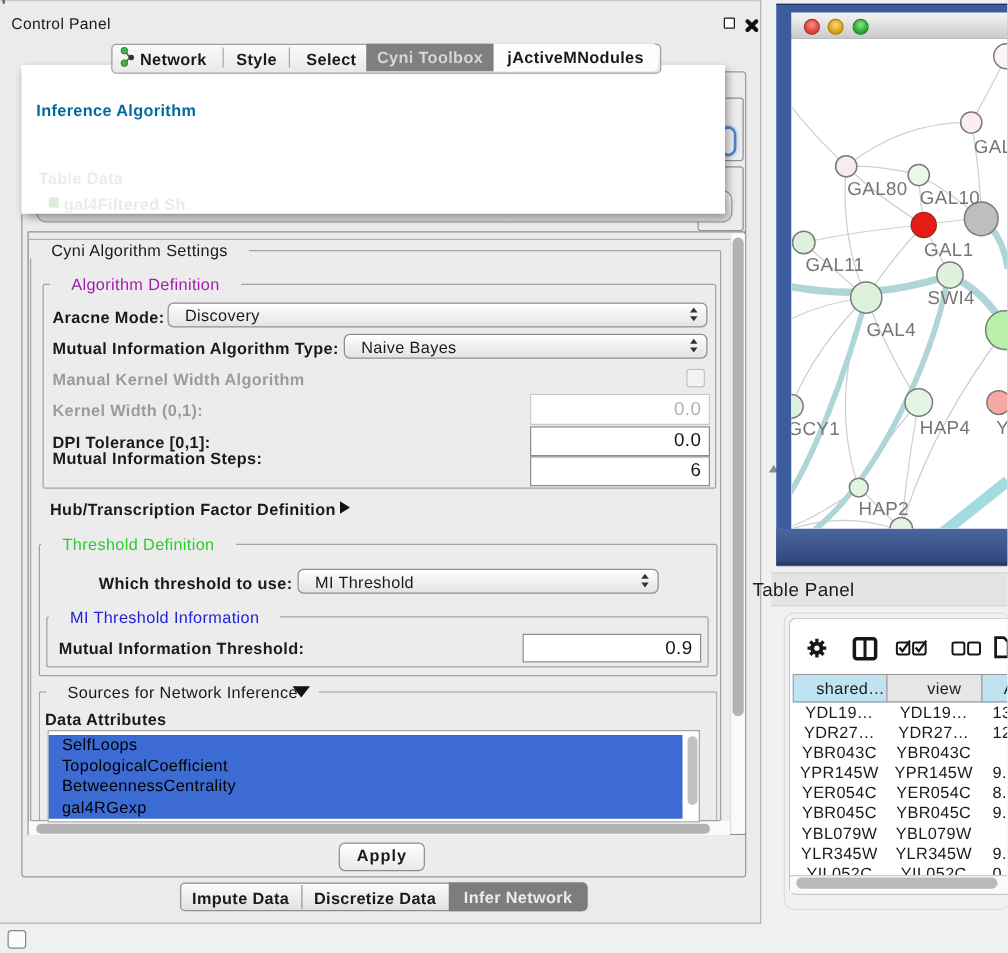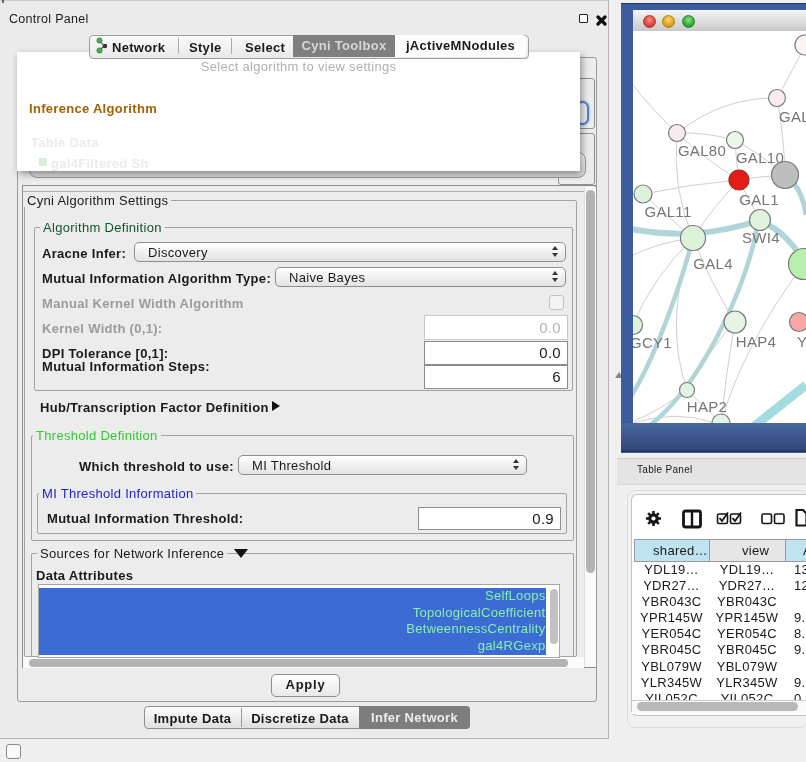--- a/index.html
+++ b/index.html
@@ -10,21 +10,21 @@
 .gray{color:#9b9b9b;}
 
 .combo{position:absolute;height:20px;border:1px solid #8f8f8f;border-radius:5px;
  background:linear-gradient(#ffffff,#f2f2f2 45%,#e3e3e3);box-sizing:border-box;}
 .combo .txt{position:absolute;left:13px;top:2px;font-size:13px;}
 .arrows{position:absolute;right:7px;top:3px;}
 .tri-u{display:block;width:0;height:0;border-left:3.5px solid transparent;border-right:3.5px solid transparent;border-bottom:4.5px solid #333;margin-bottom:3px;}
 .tri-d{display:block;width:0;height:0;border-left:3.5px solid transparent;border-right:3.5px solid transparent;border-top:4.5px solid #333;}
 .field{position:absolute;background:#fff;border:1px solid #999;border-top-color:#7d7d7d;
  box-sizing:border-box;text-align:right;padding-right:6px;font-size:13px;}
-.gtitle{position:absolute;background:#ececec;padding:0 3px;line-height:13px;}
+.gtitle{position:absolute;background:#ececec;padding:0 17px;line-height:13px;}
 .group{position:absolute;border:1px solid #a2a2a2;border-radius:2px;box-sizing:border-box;}
 </style>
 </head>
 <body>
 
 <div class="abs" id="lwin" style="left:0;top:0;width:609px;height:739px;background:#ebebeb;border-right:1px solid #b4b4b4;border-bottom:1px solid #b4b4b4;box-sizing:border-box;border-top:1px solid #c9c9c9;"></div>
 <div class="abs" style="left:9px;top:11.5px;font-size:12.5px;">Control Panel</div>
 
 <div class="abs" style="left:579px;top:14px;width:7px;height:7px;border:1.8px solid #1d1d1d;border-radius:1px;background:#fff;"></div>
 <div class="abs" style="left:596px;top:14px;"><svg width="11" height="11" viewBox="0 0 11 11">
@@ -68,23 +68,23 @@
 <div class="abs" style="left:584px;top:187px;width:11px;height:480px;background:#fafafa;border-left:1px solid #e0e0e0;"></div>
 <div class="abs" style="left:585.5px;top:190px;width:9px;height:383px;background:#b3b3b3;border-radius:5px;"></div>
 
 <div class="abs" style="left:23px;top:657px;width:561px;height:11px;background:#fafafa;"></div>
 <div class="abs" style="left:29px;top:658.5px;width:539px;height:8.5px;background:#b3b3b3;border-radius:5px;"></div>
 
 <div class="group" style="left:24px;top:200px;width:552.5px;height:457px;"></div>
 <div class="gtitle" style="left:24px;top:194px;">Cyni Algorithm Settings</div>
 
 <div class="group" style="left:34px;top:227px;width:539px;height:164px;"></div>
-<div class="gtitle" style="left:40px;top:221px;color:#14532d;">Algorithm Definition</div>
-
-<div class="abs b" style="left:42px;top:246px;">Aracne Infer:</div>
+<div class="gtitle" style="left:40px;top:221px;color:#a21caf;">Algorithm Definition</div>
+
+<div class="abs b" style="left:42px;top:246px;">Aracne Mode:</div>
 <div class="combo" style="left:134px;top:242px;width:432px;">
     <span class="txt">Discovery</span>
     <span class="arrows">
       <span class="tri-u"></span>
       <span class="tri-d"></span>
     </span>
   </div>
 <div class="abs b" style="left:42px;top:271px;text-align:right;">Mutual Information Algorithm Type:</div>
 <div class="combo" style="left:275px;top:267px;width:291px;">
     <span class="txt">Naive Bayes</span>
@@ -120,21 +120,21 @@
 <div class="gtitle" style="left:39px;top:487px;color:#2121d8;">MI Threshold Information</div>
 <div class="abs b" style="left:47px;top:511px;">Mutual Information Threshold:</div>
 <div class="field" style="left:418px;top:507px;width:143px;height:23px;line-height:21px;border-color:#8d8d8d;font-size:15px;">0.9</div>
 
 <div class="group" style="left:31px;top:553px;width:543px;height:104px;border-bottom:none;"></div>
 <div class="gtitle" style="left:37px;top:547px;">Sources for Network Inference</div>
 <div class="abs" style="left:234px;top:549px;width:0;height:0;border-left:7px solid transparent;border-right:7px solid transparent;border-top:9.5px solid #111;"></div>
 <div class="abs b" style="left:36px;top:568px;">Data Attributes</div>
 
 <div class="abs" style="left:37.5px;top:584px;width:522px;height:73.5px;background:#fff;border:1px solid #a6a6a6;box-sizing:border-box;"></div>
-<div class="abs" style="left:38.5px;top:588px;width:507px;height:67px;background:#3c6bd4;color:#86efac;font-size:13px;line-height:16.7px;padding-left:11px;box-sizing:border-box;text-align:right;">SelfLoops<br>TopologicalCoefficient<br>BetweennessCentrality<br>gal4RGexp</div>
+<div class="abs" style="left:38.5px;top:588px;width:507px;height:67px;background:#3c6bd4;color:#000000;font-size:13px;line-height:16.7px;padding-left:11px;box-sizing:border-box;">SelfLoops<br>TopologicalCoefficient<br>BetweennessCentrality<br>gal4RGexp</div>
 <div class="abs" style="left:550px;top:589px;width:8px;height:55px;background:#c1c1c1;border-radius:4px;"></div>
 
 <div class="abs" style="left:271px;top:674px;width:67px;height:21px;border:1px solid #8f8f8f;border-radius:5px;background:linear-gradient(#ffffff,#e8e8e8);text-align:center;line-height:20px;font-size:13px;font-weight:bold;letter-spacing:0.8px;">Apply</div>
 
 <div class="abs" style="left:144px;top:706px;width:326px;height:23px;border:1px solid #8f8f8f;border-radius:4px;background:linear-gradient(#fcfcfc,#e0e0e0);box-sizing:border-box;"></div>
 <div class="abs b" style="left:144px;top:711px;width:97px;text-align:center;font-size:13px;">Impute Data</div>
 <div class="abs" style="left:241px;top:708px;width:1px;height:19px;background:#999;"></div>
 <div class="abs b" style="left:241px;top:711px;width:118px;text-align:center;font-size:13px;">Discretize Data</div>
 <div class="abs b" style="left:359px;top:706px;width:111px;height:23px;background:#7d7d7d;border-radius:0 4px 4px 0;color:#ececec;text-align:center;line-height:23px;font-size:13px;">Infer Network</div>
 
@@ -211,21 +211,21 @@
 <text x="651" y="348">GCY1</text>
 <text x="756" y="347">HAP4</text>
 <text x="797" y="347" text-anchor="start">Y</text>
 <text x="707" y="412">HAP2</text>
 <text x="779" y="122" text-anchor="start">GAL7</text>
 </g>
 </svg>
 </div>
 
 <div class="abs" style="left:617px;top:458px;width:189px;height:27px;background:#e4e4e4;border-top:1px solid #cfcfcf;border-bottom:1px solid #d6d6d6;box-sizing:border-box;"></div>
-<div class="abs" style="left:637px;top:464px;font-size:10px;">Table Panel</div>
+<div class="abs" style="left:602px;top:464px;font-size:15px;">Table Panel</div>
 
 <div class="abs" style="left:627px;top:490px;width:179px;height:236px;background:#f1f1f1;border:1px solid #dcdcdc;border-radius:8px;"></div>
 <div class="abs" style="left:631px;top:494px;width:175px;height:220px;background:#fff;border:1px solid #c4c4c4;border-radius:6px 0 0 6px;border-right:none;"></div>
 
 <div class="abs" style="left:645px;top:506px;">
 <svg width="165" height="24" viewBox="0 0 165 24">
 <g fill="#161616">
 <circle cx="8.5" cy="12.5" r="5.2"></circle>
 <g stroke="#161616" stroke-width="2.6">
 <line x1="8.5" y1="5" x2="8.5" y2="20"></line>
@@ -263,18 +263,17 @@
     <div><span style="display:inline-block;width:75px;text-align:center;">YBL079W</span><span style="display:inline-block;width:76px;text-align:center;">YBL079W</span><span></span></div>
     <div><span style="display:inline-block;width:75px;text-align:center;">YLR345W</span><span style="display:inline-block;width:76px;text-align:center;">YLR345W</span><span style="margin-left:9px;">9.</span></div>
     <div><span style="display:inline-block;width:75px;text-align:center;">YIL052C</span><span style="display:inline-block;width:76px;text-align:center;">YIL052C</span><span style="margin-left:9px;">0.</span></div>
   </div>
 </div>
 
 <div class="abs" style="left:632px;top:700px;width:174px;height:13px;background:#fafafa;border-top:1px solid #ccc;"></div>
 <div class="abs" style="left:637px;top:702px;width:161px;height:9px;background:#b9b9b9;border-radius:5px;"></div>
 
 <div class="abs" id="overlay" style="left:17px;top:52px;width:563px;height:119px;background:#ffffff;box-shadow:2px 3px 7px rgba(0,0,0,0.4);z-index:5;">
-  <div style="position:absolute;left:12px;top:29px;color:#a16207;font-weight:bold;margin-top:20px;">Inference Algorithm</div>
+  <div style="position:absolute;left:12px;top:29px;color:#0369a1;font-weight:bold;">Inference Algorithm</div>
   <div style="position:absolute;left:14px;top:83px;color:#ececec;font-weight:bold;">Table Data</div>
   <div style="position:absolute;left:22px;top:106px;width:8px;height:8px;background:#daeeda;"></div>
   <div style="position:absolute;left:34px;top:104px;color:#ebebeb;font-weight:bold;">gal4Filtered Sh</div>
-  <div style="position:absolute;left:0;top:7px;width:100%;text-align:center;color:#b0b0b0;font-size:13px;">Select algorithm to view settings</div>
 </div>
 
 </body></html>

